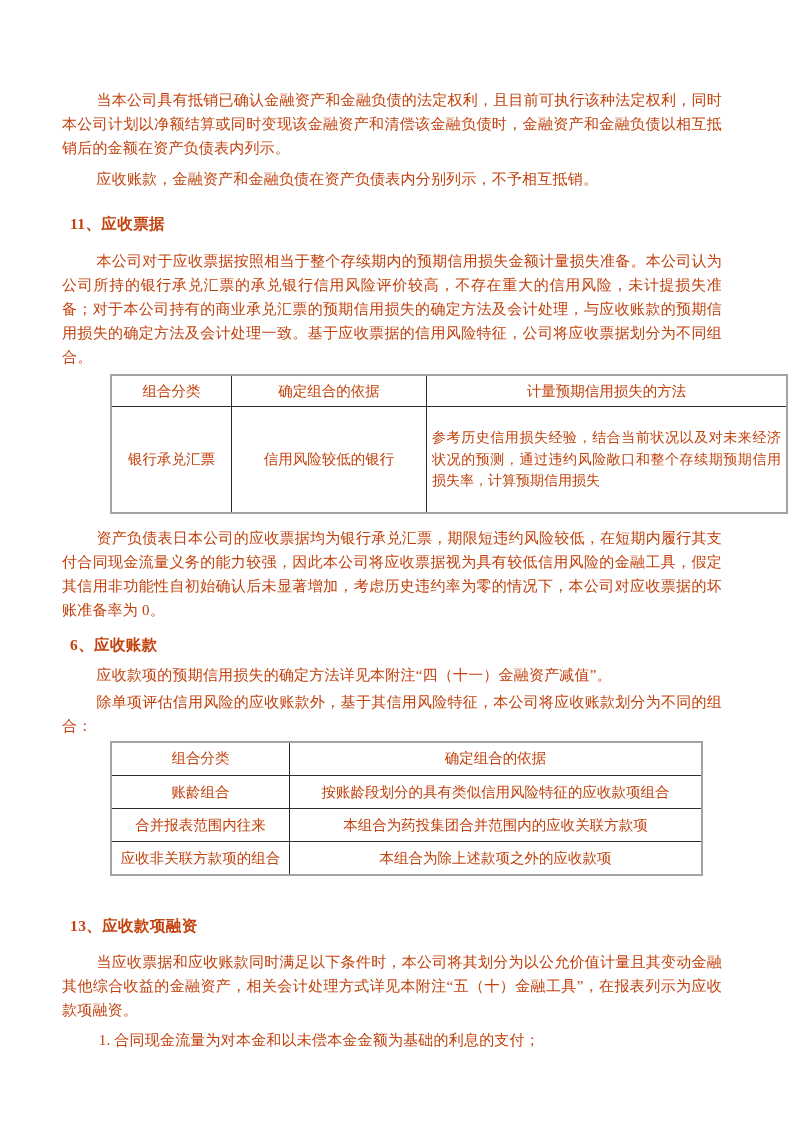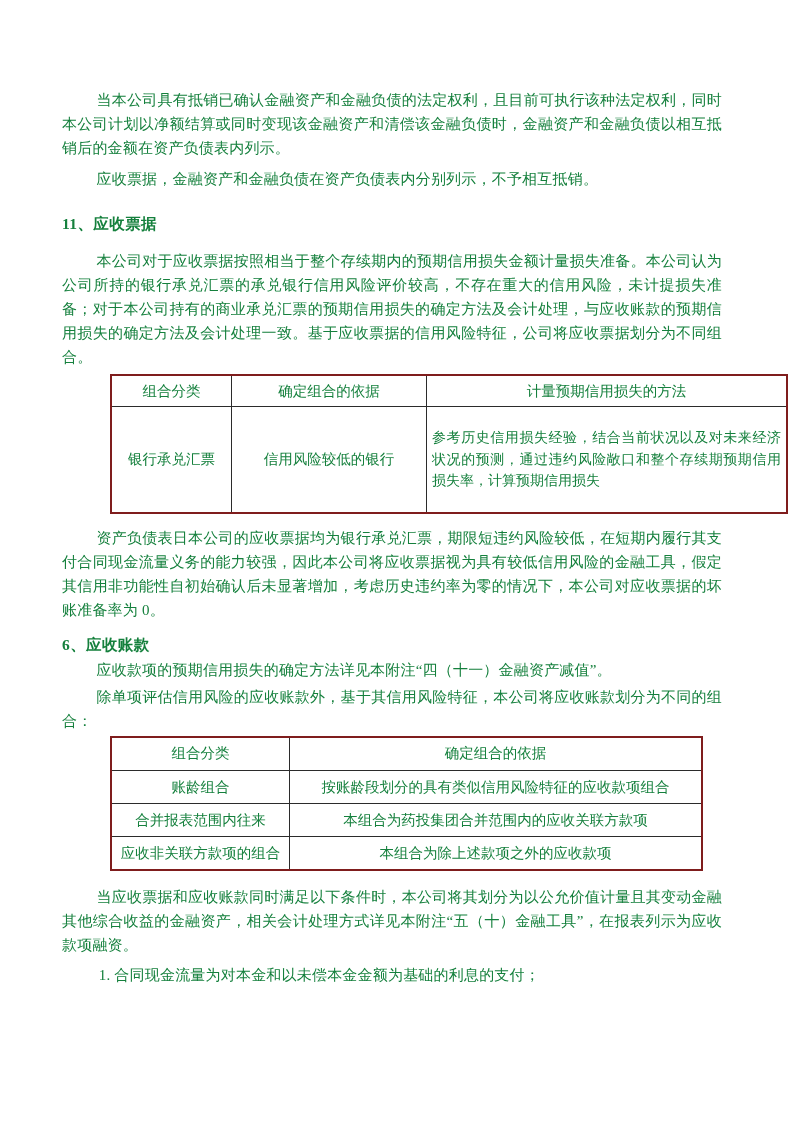--- a/index.html
+++ b/index.html
@@ -7,42 +7,42 @@
     padding: 0;
     background: #ffffff;
   }
   .page {
     position: relative;
     width: 793px;
     height: 1104px;
     background: #ffffff;
     overflow: hidden;
     font-family: "Liberation Serif", "DejaVu Serif", serif;
-    color: #15803d;
+    color: #c2410c;
   }
   .content {
     position: absolute;
     left: 62px;
     top: 88px;
     width: 660px;
   }
   .para {
     font-size: 15px;
     line-height: 24px;
     text-align: justify;
     text-indent: 2.3em;
     margin: 0;
     letter-spacing: 0.2px;
   }
   .mb-sm { margin-bottom: 7px; }
   .heading {
     font-size: 15.5px;
     font-weight: bold;
     line-height: 20px;
-    margin: 0;
+    margin: 8px;
     letter-spacing: 0.4px;
   }
   .h11 { margin-top: 23px; }
   .h12 { margin-top: 13px; }
   .h13 { margin-top: 40px; }
   .after-heading { margin-top: 15px; font-family: Liberation Serif, serif; }
   .list-item {
     font-size: 15px;
     line-height: 24px;
     margin: 0;
@@ -58,21 +58,21 @@
   table.doc-table.t1 { margin-top: 5px; width: 648px; }
   table.doc-table.t2 { margin-top: 3px; width: 576px; }
   table.doc-table th,
   table.doc-table td {
     border: 1px solid #2b2b2b;
     font-weight: normal;
     font-size: 14.5px;
     padding: 4px 6px;
     vertical-align: middle;
   }
-  table.doc-table { border: 2px solid #7f1d1d; margin-left: 48px; }
+  table.doc-table { border: 2px solid #a3a3a3; margin-left: 48px; }
   .t1 .col-a { width: 107px; }
   .t1 .col-b { width: 182px; }
   .t1 .col-c { width: 347px; }
   .t2 .col-a { width: 165px; }
   .t2 .col-b { width: 399px; }
   .cell-center { text-align: center; }
   .cell-left { text-align: center; }
   .t1 th { height: 22px; }
   .t1 .method-cell {
     font-size: 14px;
@@ -87,21 +87,21 @@
   .after-p13 { margin-top: 14px; }
   .item1 { margin-top: 6px; }
 </style>
 </head>
 <body>
 
 <div class="page">
   <div class="content">
 
     <p class="para mb-sm">当本公司具有抵销已确认金融资产和金融负债的法定权利，且目前可执行该种法定权利，同时本公司计划以净额结算或同时变现该金融资产和清偿该金融负债时，金融资产和金融负债以相互抵销后的金额在资产负债表内列示。</p>
-    <p class="para">应收票据，金融资产和金融负债在资产负债表内分别列示，不予相互抵销。</p>
+    <p class="para">应收账款，金融资产和金融负债在资产负债表内分别列示，不予相互抵销。</p>
 
     <h3 class="heading h11">11、应收票据</h3>
     <p class="para after-heading">本公司对于应收票据按照相当于整个存续期内的预期信用损失金额计量损失准备。本公司认为公司所持的银行承兑汇票的承兑银行信用风险评价较高，不存在重大的信用风险，未计提损失准备；对于本公司持有的商业承兑汇票的预期信用损失的确定方法及会计处理，与应收账款的预期信用损失的确定方法及会计处理一致。基于应收票据的信用风险特征，公司将应收票据划分为不同组合。</p>
 
     <table class="doc-table t1">
       <thead>
         <tr>
           <th class="col-a cell-center">组合分类</th>
           <th class="col-b cell-center">确定组合的依据</th>
           <th class="col-c cell-center">计量预期信用损失的方法</th>
@@ -138,17 +138,18 @@
           <td class="cell-left">合并报表范围内往来</td>
           <td class="cell-left">本组合为药投集团合并范围内的应收关联方款项</td>
         </tr>
         <tr>
           <td class="cell-left">应收非关联方款项的组合</td>
           <td class="cell-left">本组合为除上述款项之外的应收款项</td>
         </tr>
       </tbody>
     </table>
 
+    <h3 class="heading h13">13、应收款项融资</h3>
     <p class="para after-p13">当应收票据和应收账款同时满足以下条件时，本公司将其划分为以公允价值计量且其变动金融其他综合收益的金融资产，相关会计处理方式详见本附注“五（十）金融工具”，在报表列示为应收款项融资。</p>
     <p class="list-item item1">1. 合同现金流量为对本金和以未偿本金金额为基础的利息的支付；</p>
 
   </div>
 </div>
 
 </body></html>

